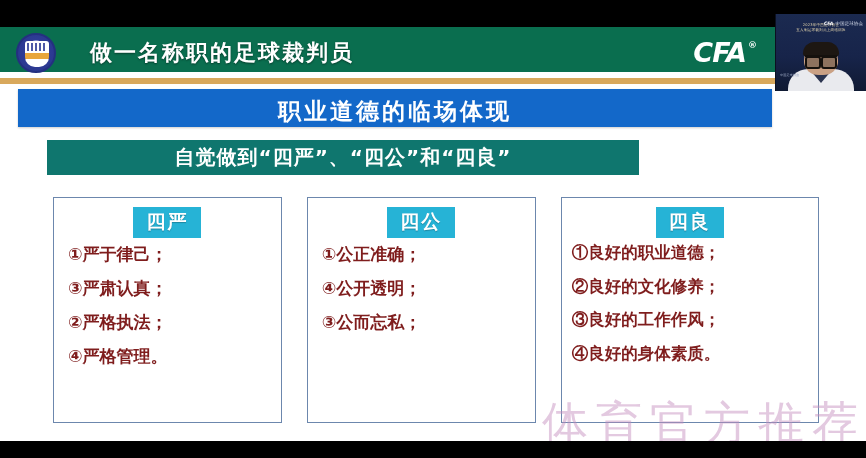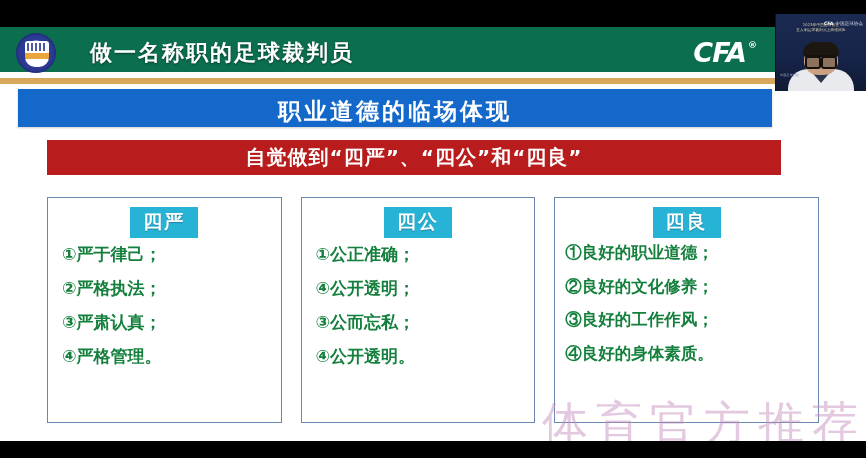--- a/index.html
+++ b/index.html
@@ -73,53 +73,54 @@
     background:#1368c9;
     display:flex; align-items:flex-end; justify-content:center;
     box-shadow:0 1px 2px rgba(0,0,0,.2);
   }
   #blue-banner .txt {
     color:#ffffff; font-size:23px; font-weight:bold; letter-spacing:3px;
   }
 
   
   #red-banner {
-    position:absolute; left:47px; top:113px; width:734px; height:35px;
-    background:#b91c1c;
+    position:absolute; left:47px; top:113px; width:592px; height:35px;
+    background:#0f766e;
     display:flex; align-items:center; justify-content:center;
   }
   #red-banner .txt {
     color:#ffffff; font-size:20px; font-weight:bold; letter-spacing:1px;
   }
 
   
   #cols {
     position:absolute; left:47px; top:170px; width:772px; height:226px;
     display:flex; gap:19px;
   }
   .col {
     flex:1;
     border:1.5px solid #6c87ad;
     background:transparent;
     position:relative;
     padding-top:9px;
+    margin-left:6px;
   }
   .col.wide { flex:1.13;font-family:Liberation Mono, monospace; }
   .col-head {
     margin:0 auto 6px auto;
     background:#26b3d6;
     color:#ffffff;
     font-size:19px; font-weight:bold; letter-spacing:2px;
     padding:2px 13px 3px 13px;
     width:max-content;
     text-shadow:0 1px 1px rgba(0,0,0,.25);
   }
   .col-list { padding:2px 0 0 14px; }
   .col-list .li {
-    color:#15803d;
+    color:#7f1d1d;
     font-size:17px;
     font-weight:bold;
     line-height:1.0;
     margin-bottom:17px;
     white-space:nowrap;
   }
   .col.wide .col-list { padding-left:10px; }
   .col.wide .col-list .li { font-size:16.5px; }
 
   
@@ -236,33 +237,32 @@
     <div id="red-banner">
       <span class="txt">自觉做到“四严”、“四公”和“四良”</span>
     </div>
 
     <div id="cols">
 
       <div class="col">
         <div class="col-head">四严</div>
         <div class="col-list">
           <div class="li">①严于律己；</div>
+          <div class="li">③严肃认真；</div>
           <div class="li">②严格执法；</div>
-          <div class="li">③严肃认真；</div>
           <div class="li">④严格管理。</div>
         </div>
       </div>
 
       <div class="col">
         <div class="col-head">四公</div>
         <div class="col-list">
           <div class="li">①公正准确；</div>
           <div class="li">④公开透明；</div>
           <div class="li">③公而忘私；</div>
-          <div class="li">④公开透明。</div>
         </div>
       </div>
 
       <div class="col wide">
         <div class="col-head">四良</div>
         <div class="col-list">
           <div class="li">①良好的职业道德；</div>
           <div class="li">②良好的文化修养；</div>
           <div class="li">③良好的工作作风；</div>
           <div class="li">④良好的身体素质。</div>

